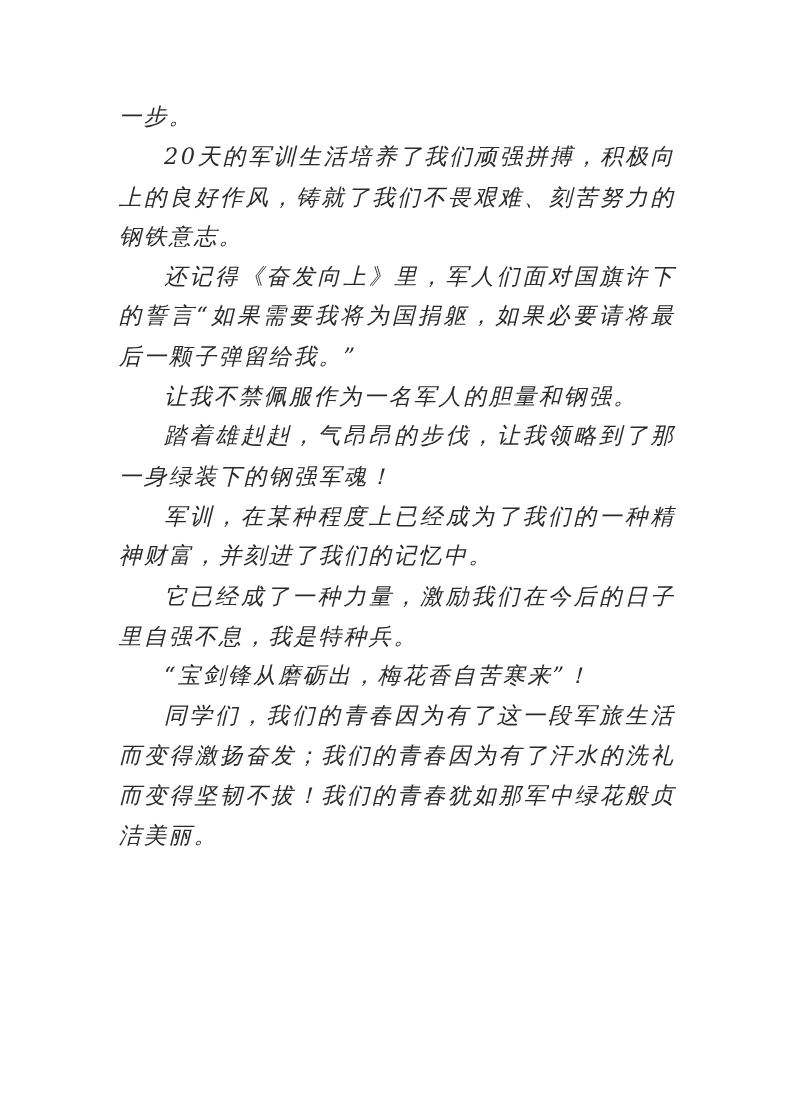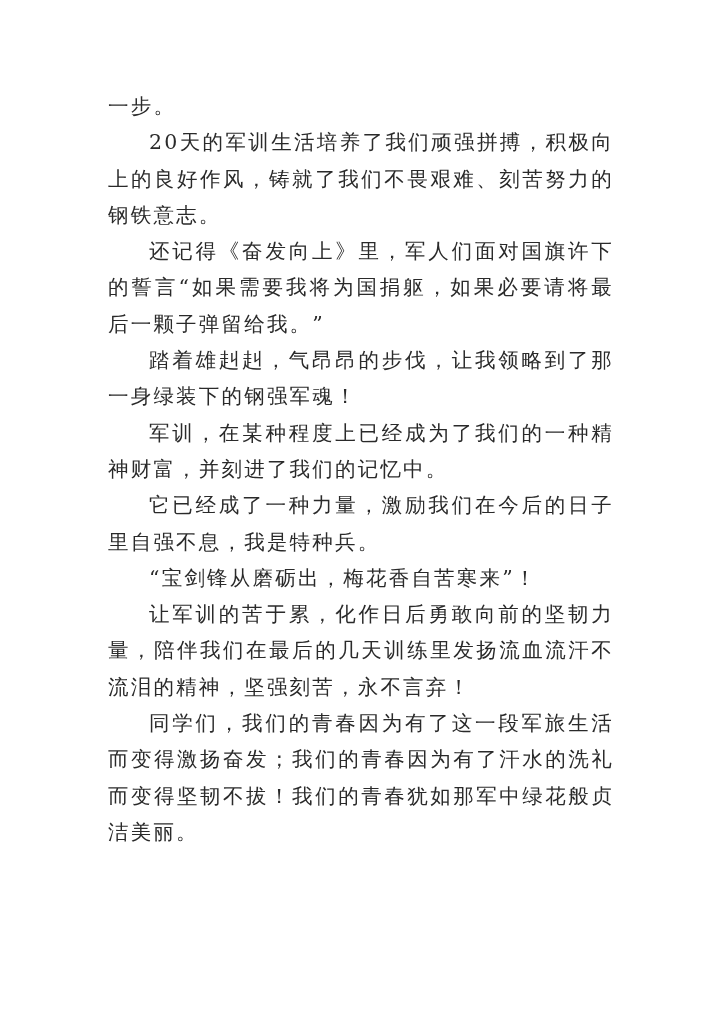--- a/index.html
+++ b/index.html
@@ -3,30 +3,30 @@
   <meta charset="utf-8">
   <style>
     html, body { margin: 0; padding: 0; background: #ffffff; }
     body { width: 720px; height: 1018px; position: relative; overflow: hidden; }
     .page {
       position: absolute; left: 108px; top: 88px; width: 506px;
       font-family: "DejaVu Serif", "Liberation Serif", serif;
       font-size: 20.5px; color: #2a2a2a; line-height: 36.3px;
       letter-spacing: 2.2px;
     }
-    .para { margin: 0; text-align: justify; }
+    .para { margin: 0; text-align: justify; font-style: italic; }
     .indent { text-indent: 41px; }
   </style>
 </head>
 <body>
 
 <div class="page">
   <p class="para">一步。</p>
   <p class="para indent">20天的军训生活培养了我们顽强拼搏，积极向上的良好作风，铸就了我们不畏艰难、刻苦努力的钢铁意志。</p>
   <p class="para indent">还记得《奋发向上》里，军人们面对国旗许下的誓言“如果需要我将为国捐躯，如果必要请将最后一颗子弹留给我。”</p>
+  <p class="para indent">让我不禁佩服作为一名军人的胆量和钢强。</p>
   <p class="para indent">踏着雄赳赳，气昂昂的步伐，让我领略到了那一身绿装下的钢强军魂！</p>
   <p class="para indent">军训，在某种程度上已经成为了我们的一种精神财富，并刻进了我们的记忆中。</p>
   <p class="para indent">它已经成了一种力量，激励我们在今后的日子里自强不息，我是特种兵。</p>
   <p class="para indent">“宝剑锋从磨砺出，梅花香自苦寒来”！</p>
-  <p class="para indent">让军训的苦于累，化作日后勇敢向前的坚韧力量，陪伴我们在最后的几天训练里发扬流血流汗不流泪的精神，坚强刻苦，永不言弃！</p>
   <p class="para indent">同学们，我们的青春因为有了这一段军旅生活而变得激扬奋发；我们的青春因为有了汗水的洗礼而变得坚韧不拔！我们的青春犹如那军中绿花般贞洁美丽。</p>
 
 </div>
 
 </body></html>

